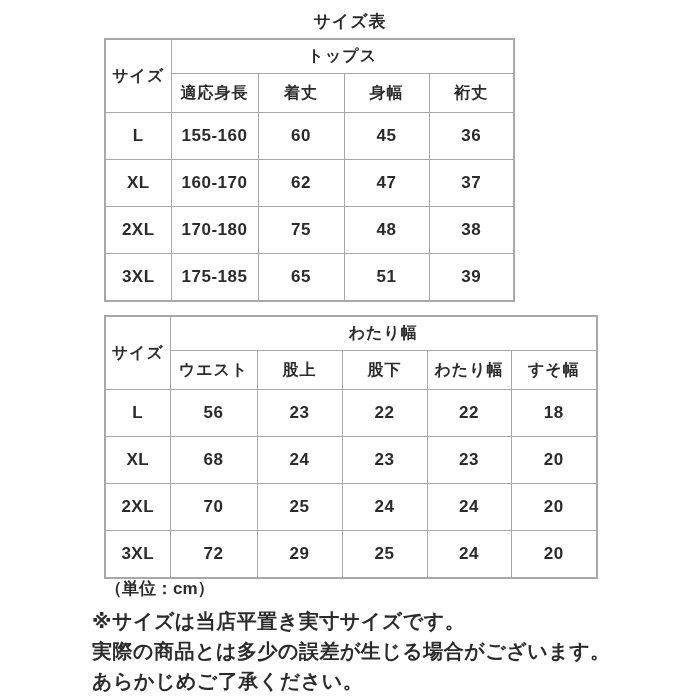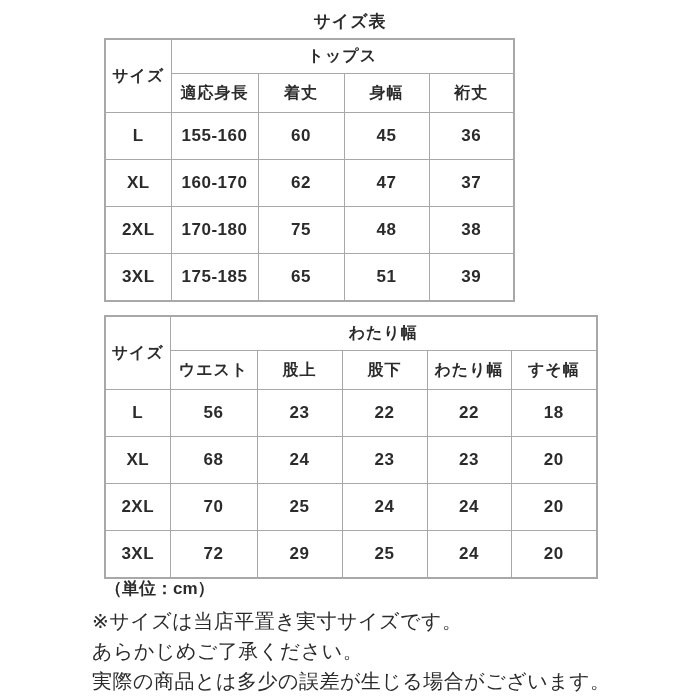--- a/index.html
+++ b/index.html
@@ -62,21 +62,21 @@
     width: 491px;
     font-size: 17px;
     font-weight: 700;
   }
   .notes {
     position: absolute;
     top: 606px;
     left: 92px;
     width: 560px;
     font-size: 20px;
-    font-weight: 400;
+    font-weight: 700;
     letter-spacing: 0.5px;
   }
   .note-line {
     height: 30px;
     line-height: 30px;
     white-space: nowrap;
   }
 </style>
 </head>
 <body>
@@ -188,17 +188,17 @@
         <td>24</td>
         <td>20</td>
       </tr>
     </tbody>
   </table>
 
   <div class="unit">（単位：cm）</div>
 
   <div class="notes">
     <div class="note-line">※サイズは当店平置き実寸サイズです。</div>
+    <div class="note-line">実際の商品とは多少の誤差が生じる場合がございます。</div>
     <div class="note-line">あらかじめご了承ください。</div>
-    <div class="note-line">実際の商品とは多少の誤差が生じる場合がございます。</div>
   </div>
 
 </div>
 
 </body></html>

